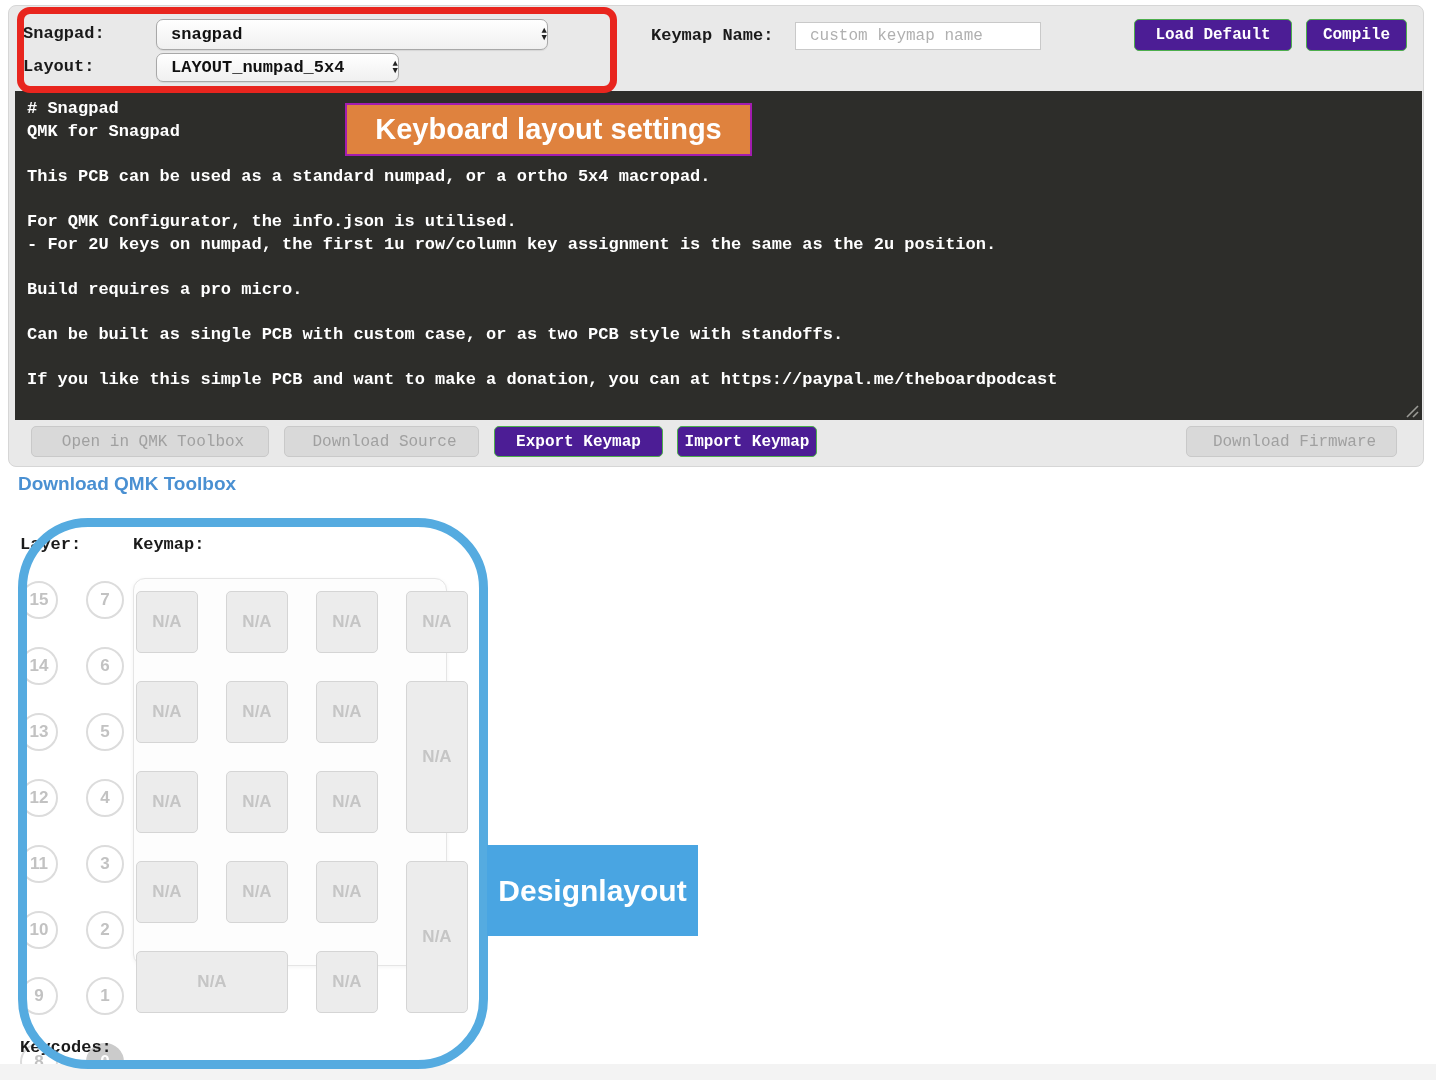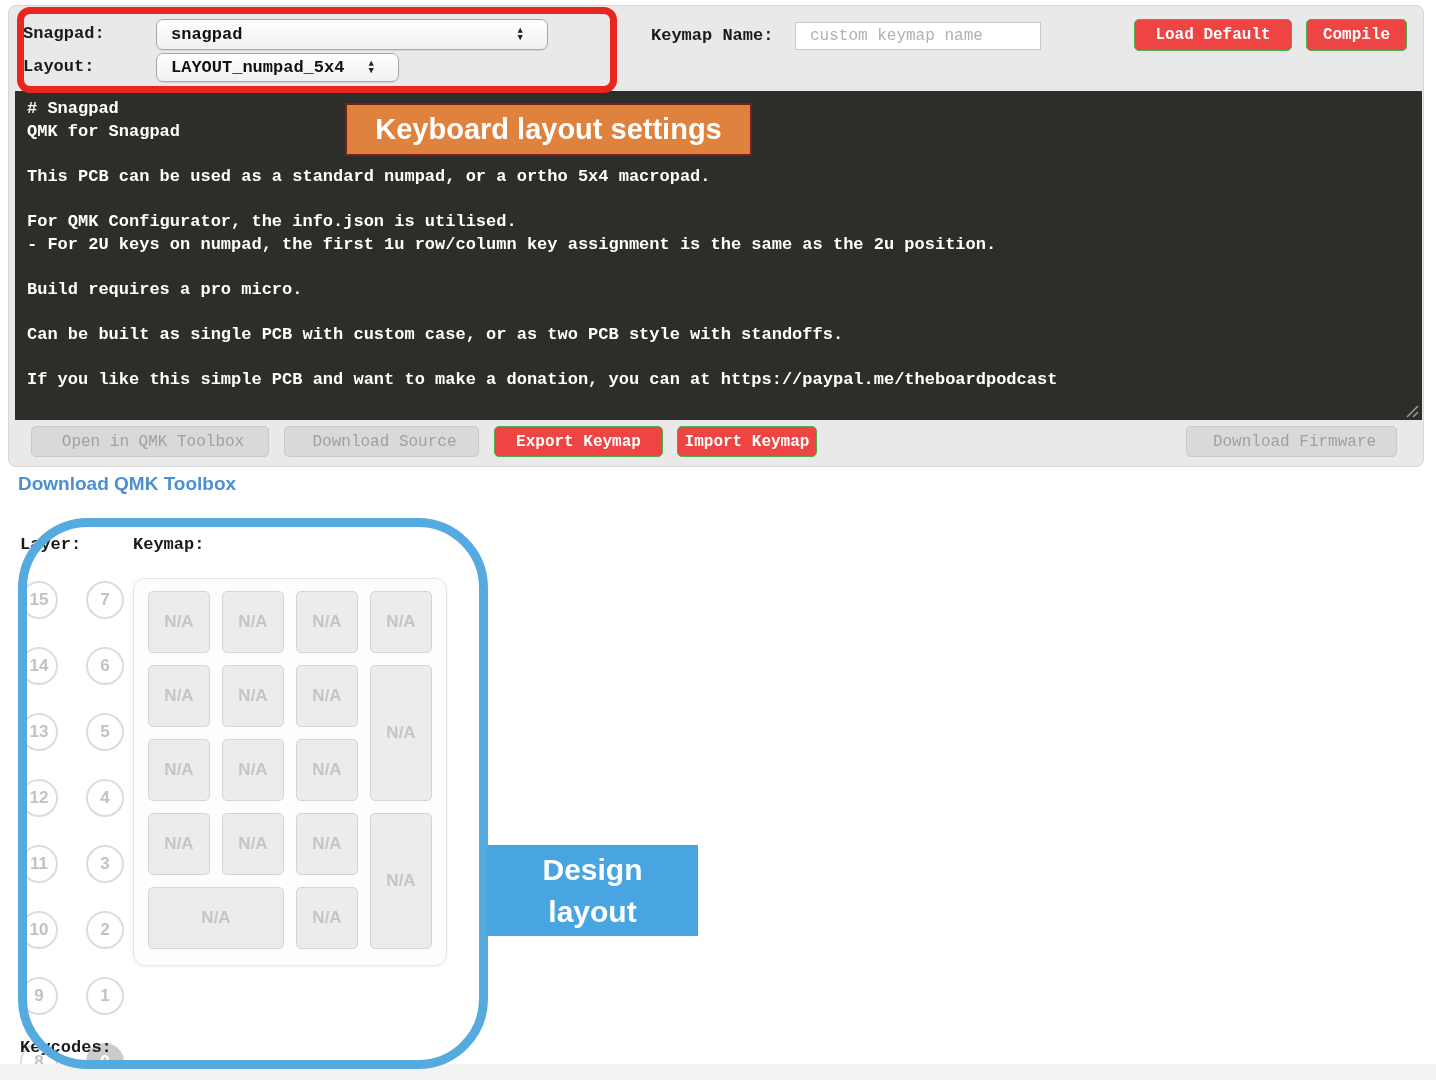--- a/index.html
+++ b/index.html
@@ -13,35 +13,35 @@
     background: #e9e9e9; border: 1px solid #d6d6d6; border-radius: 8px;
   }
   .mono-label {
     position: absolute; font-family: "Liberation Mono", "DejaVu Sans Mono", monospace;
     font-weight: bold; font-size: 17px; color: #1a1a1a; white-space: nowrap;
   }
   .select {
     position: absolute; display: flex; align-items: center; justify-content: space-between;
     background: linear-gradient(#ffffff, #f0f0f0); border: 1px solid #a8a8a8; border-radius: 7px;
     font-family: "Liberation Mono", "DejaVu Sans Mono", monospace; font-weight: bold; font-size: 17px;
-    color: #111; padding: 0 24px 0 14px; box-shadow: 0 1px 1px rgba(0,0,0,0.08);
+    color: #111; padding: 0 0 0 14px; box-shadow: 0 1px 1px rgba(0,0,0,0.08);
     cursor: default;
   }
   .stepper { display: flex; flex-direction: column; align-items: center; line-height: 7px; font-size: 9px; color: #222; }
   .text-input {
     position: absolute; border: 1px solid #c9c9c9; background: #ffffff;
     font-family: "Liberation Mono", "DejaVu Sans Mono", monospace; font-size: 16px; padding: 0 14px; color: #333;
   }
   .text-input::placeholder { color: #b0b0b0; }
   .btn {
     position: absolute; border-radius: 5px; display: flex; align-items: center; justify-content: center;
     font-family: "Liberation Mono", "DejaVu Sans Mono", monospace; font-size: 16px; cursor: pointer;
     white-space: nowrap;
   }
-  .btn.green { background: #ef4444; border: 1px solid #4cae4c; color: #ffffff; font-weight: bold; }
+  .btn.green { background: #4c1d95; border: 1px solid #4cae4c; color: #ffffff; font-weight: bold; }
   .btn.disabled { background: #d9d9d9; border: 1px solid #c9c9c9; color: #a0a0a0; font-weight: normal; padding-left: 6px; }
 
   .readme {
     position: absolute; left: 6px; top: 85px; width: 1407px; height: 329px;
     background: #2d2d2a; overflow: hidden;
   }
   .readme pre {
     font-family: "Liberation Mono", "DejaVu Sans Mono", monospace; font-weight: bold;
     font-size: 17px; line-height: 22.6px; color: #ffffff; padding: 7px 12px; white-space: pre;
   }
@@ -64,50 +64,50 @@
     font-size: 17px; font-weight: 600; color: #c2c2c2; background: #ffffff; cursor: pointer;
   }
   .layer-circle.active { background: #cbcbcb; border-color: #cbcbcb; color: #ffffff; }
 
   .keymap-panel {
     position: absolute; left: 133px; top: 578px; width: 314px; height: 388px;
     background: #fdfdfd; border: 1px solid #e5e5e5; border-radius: 12px;
     box-shadow: 0 1px 4px rgba(0,0,0,0.05);
   }
   .key-grid {
-    position: absolute; left: 14px; top: 12px;
-    display: grid; grid-template-columns: repeat(4, 62px); grid-template-rows: repeat(5, 62px); gap: 12px;
+    position: absolute; left: 2px; top: 12px;
+    display: grid; grid-template-columns: repeat(4, 62px); grid-template-rows: repeat(5, 62px); gap: 28px;
   }
   .key {
     background: #ececec; border: 1px solid #d5d5d5; border-radius: 5px;
     display: flex; align-items: center; justify-content: center;
     font-size: 17px; font-weight: 600; color: #c5c5c5; cursor: pointer;
   }
 
   .keycodes-label { left: 20px; top: 1038px; }
   .bottom-strip { position: absolute; left: 0; top: 1064px; width: 1436px; height: 16px; background: #f3f3f3; }
 
   
   .red-rect {
     position: absolute; left: 17px; top: 7px; width: 600px; height: 86px;
     border: 7px solid #e8251e; border-radius: 13px; pointer-events: none;
   }
   .orange-label {
     position: absolute; left: 345px; top: 103px; width: 407px; height: 53px;
-    background: #df823e; border: 2px solid #7f1d1d;
+    background: #df823e; border: 2px solid #a21caf;
     display: flex; align-items: center; justify-content: center;
     color: #ffffff; font-size: 29px; font-weight: bold; pointer-events: none;
   }
   .blue-rect {
     position: absolute; left: 18px; top: 518px; width: 470px; height: 551px;
     border: 9px solid #55abe0; border-radius: 70px; pointer-events: none;
   }
   .blue-label {
     position: absolute; left: 487px; top: 845px; width: 211px; height: 91px;
-    background: #49a5e2; display: flex; flex-direction: column; align-items: center; justify-content: center;
+    background: #49a5e2; display: flex; flex-direction: row; align-items: center; justify-content: center;
     color: #ffffff; font-size: 30px; font-weight: bold; line-height: 42px; pointer-events: none;
   }
 </style>
 </head>
 <body>
 
 <div class="page">
 
   <div class="panel">
 

